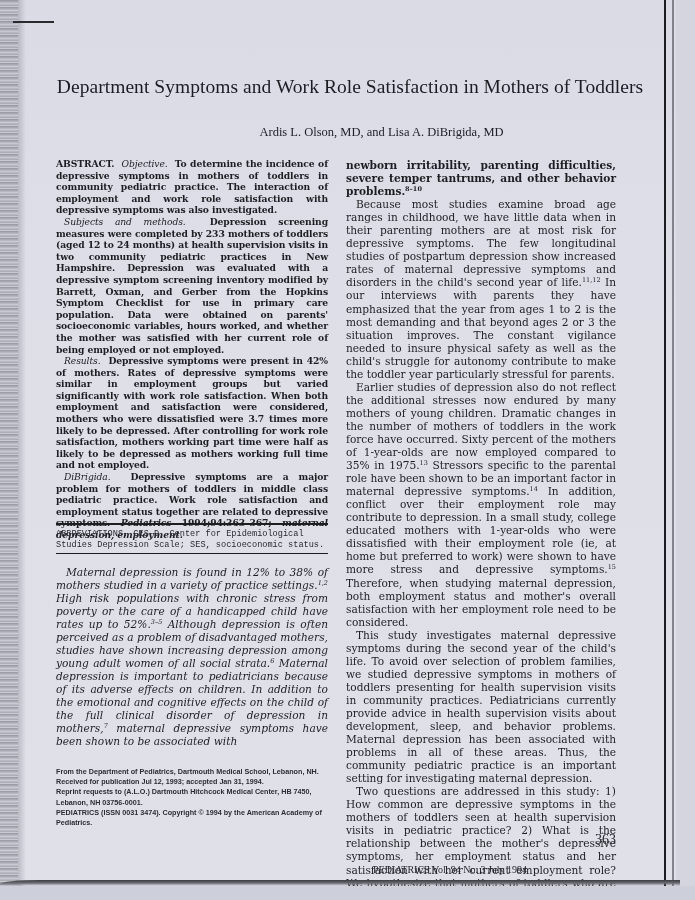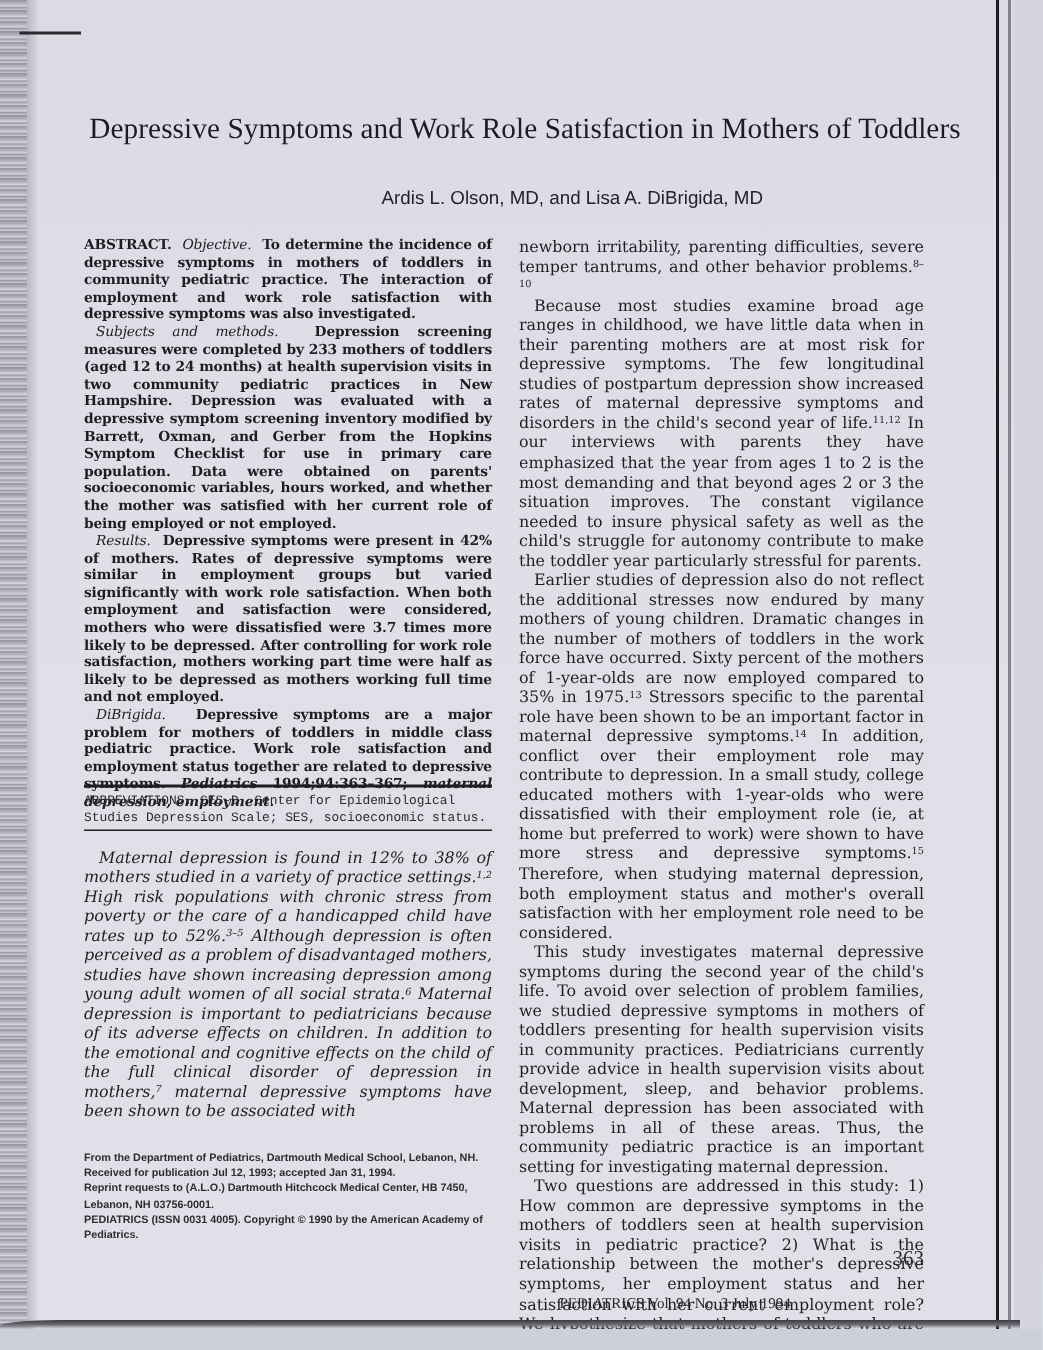--- a/index.html
+++ b/index.html
@@ -36,21 +36,21 @@
   }
   .bottom-strip { position: absolute; left: 0; top: 886px; width: 695px; height: 14px; background: #cdd0da; }
 
   .title {
     position: absolute; left: 40px; top: 76px; width: 620px; text-align: center;
     font-family: "Liberation Serif", serif; font-size: 19.5px; font-weight: normal; color: #1c1c22;
     letter-spacing: 0.05px;
   }
   .authors {
     position: absolute; left: 0; top: 125px; width: 695px; text-align: center; padding-left: 68px;
-    font-family: Liberation Sans, sans-serif; font-size: 12.5px; color: #22222a;
+    font-family: Liberation Serif, serif; font-size: 12.5px; color: #22222a;
   }
 
   .col { position: absolute; font-family: "DejaVu Serif", serif; color: #1d1d22; }
   .abstract {
     left: 56px; top: 158px; width: 272px;
     font-size: 9.2px; line-height: 11.6px; text-align: justify; font-weight: bold;
     letter-spacing: -0.1px;
   }
   .abstract p { text-indent: 0; }
   .abstract p + p { text-indent: 8px; }
@@ -75,41 +75,41 @@
     left: 56px; top: 767px; width: 272px;
     font-family: "Liberation Sans", sans-serif; font-size: 7.2px; line-height: 10.2px; color: #2c2c32;
   }
   .footnotes p { margin-bottom: 0; font-weight: bold; }
 
   .body-right {
     left: 346px; top: 159px; width: 270px;
     font-size: 10.6px; line-height: 13.05px; text-align: justify; color: #1d1d22;
   }
   .body-right p { text-indent: 10px; }
-  .body-right p.cont { text-indent: 0; }
+  .body-right p.cont { text-indent: 0; font-weight: bold; }
 
   .running-foot {
     position: absolute; left: 373px; top: 864px; font-family: "Liberation Serif", serif; font-size: 10px; color: #2a2a30;
   }
   .page-num {
     position: absolute; left: 595px; top: 832px; font-family: "Liberation Serif", serif; font-size: 14px; color: #2a2a30;
   }
 </style>
 </head>
 <body>
 
 <div class="page">
   <div class="left-edge"></div>
   <div class="left-edge-fade"></div>
   <div class="crop-mark"></div>
   <div class="right-rule-1"></div>
   <div class="right-rule-2"></div>
   <div class="right-margin"></div>
 
-  <h1 class="title">Depressive Symptoms and Work Role Satisfaction in Mothers of Toddlers</h1>
+  <h1 class="title">Department Symptoms and Work Role Satisfaction in Mothers of Toddlers</h1>
   <div class="authors">Ardis L. Olson, MD, and Lisa A. DiBrigida, MD</div>
 
   <div class="col abstract">
     <p><span>ABSTRACT.</span>&nbsp; <i>Objective.</i>&nbsp; <span>To determine the incidence of depressive symptoms in mothers of toddlers in community pediatric practice. The interaction of employment and work role satisfaction with depressive symptoms was also investigated.</span></p>
     <p><i>Subjects and methods.</i>&nbsp; <span>Depression screening measures were completed by 233 mothers of toddlers (aged 12 to 24 months) at health supervision visits in two community pediatric practices in New Hampshire. Depression was evaluated with a depressive symptom screening inventory modified by Barrett, Oxman, and Gerber from the Hopkins Symptom Checklist for use in primary care population. Data were obtained on parents' socioeconomic variables, hours worked, and whether the mother was satisfied with her current role of being employed or not employed.</span></p>
     <p><i>Results.</i>&nbsp; <span>Depressive symptoms were present in 42% of mothers. Rates of depressive symptoms were similar in employment groups but varied significantly with work role satisfaction. When both employment and satisfaction were considered, mothers who were dissatisfied were 3.7 times more likely to be depressed. After controlling for work role satisfaction, mothers working part time were half as likely to be depressed as mothers working full time and not employed.</span></p>
     <p><i>DiBrigida.</i>&nbsp; <span>Depressive symptoms are a major problem for mothers of toddlers in middle class pediatric practice. Work role satisfaction and employment status together are related to depressive symptoms.</span> <span class="jr">Pediatrics</span> <span>1994;94:363–367;</span> <span class="kw">maternal depression, employment.</span></p>
   </div>
 
   <div class="rule" style="top:523px;"></div>
@@ -117,21 +117,21 @@
   <div class="rule" style="top:553px; height:1px;"></div>
 
   <div class="col body-left">
     <p><span>Maternal depression is found in 12% to 38% of mothers studied in a variety of practice settings.</span><sup>1,2</sup><span> High risk populations with chronic stress from poverty or the care of a handicapped child have rates up to 52%.</span><sup>3–5</sup><span> Although depression is often perceived as a problem of disadvantaged mothers, studies have shown increasing depression among young adult women of all social strata.</span><sup>6</sup><span> Maternal depression is important to pediatricians because of its adverse effects on children. In addition to the emotional and cognitive effects on the child of the full clinical disorder of depression in mothers,</span><sup>7</sup><span> maternal depressive symptoms have been shown to be associated with</span></p>
   </div>
 
   <div class="col footnotes">
     <p>From the Department of Pediatrics, Dartmouth Medical School, Lebanon, NH.</p>
     <p>Received for publication Jul 12, 1993; accepted Jan 31, 1994.</p>
     <p>Reprint requests to (A.L.O.) Dartmouth Hitchcock Medical Center, HB 7450, Lebanon, NH 03756-0001.</p>
-    <p>PEDIATRICS (ISSN 0031 4005). Copyright © 1990 by the American Academy of Pediatrics.</p>
+    <p>PEDIATRICS (ISSN 0031 3474). Copyright © 1994 by the American Academy of Pediatrics.</p>
   </div>
 
   <div class="col body-right">
     <p class="cont"><span>newborn irritability, parenting difficulties, severe temper tantrums, and other behavior problems.</span><sup>8–10</sup></p>
     <p><span>Because most studies examine broad age ranges in childhood, we have little data when in their parenting mothers are at most risk for depressive symptoms. The few longitudinal studies of postpartum depression show increased rates of maternal depressive symptoms and disorders in the child's second year of life.</span><sup>11,12</sup><span> In our interviews with parents they have emphasized that the year from ages 1 to 2 is the most demanding and that beyond ages 2 or 3 the situation improves. The constant vigilance needed to insure physical safety as well as the child's struggle for autonomy contribute to make the toddler year particularly stressful for parents.</span></p>
     <p><span>Earlier studies of depression also do not reflect the additional stresses now endured by many mothers of young children. Dramatic changes in the number of mothers of toddlers in the work force have occurred. Sixty percent of the mothers of 1-year-olds are now employed compared to 35% in 1975.</span><sup>13</sup><span> Stressors specific to the parental role have been shown to be an important factor in maternal depressive symptoms.</span><sup>14</sup><span> In addition, conflict over their employment role may contribute to depression. In a small study, college educated mothers with 1-year-olds who were dissatisfied with their employment role (ie, at home but preferred to work) were shown to have more stress and depressive symptoms.</span><sup>15</sup><span> Therefore, when studying maternal depression, both employment status and mother's overall satisfaction with her employment role need to be considered.</span></p>
     <p>This study investigates maternal depressive symptoms during the second year of the child's life. To avoid over selection of problem families, we studied depressive symptoms in mothers of toddlers presenting for health supervision visits in community practices. Pediatricians currently provide advice in health supervision visits about development, sleep, and behavior problems. Maternal depression has been associated with problems in all of these areas. Thus, the community pediatric practice is an important setting for investigating maternal depression.</p>
     <p>Two questions are addressed in this study: 1) How common are depressive symptoms in the mothers of toddlers seen at health supervision visits in pediatric practice? 2) What is the relationship between the mother's depressive symptoms, her employment status and her satisfaction with her current employment role? We hypothesize that mothers of toddlers who are dissatisfied with their current employment role will be more likely to have depressive symptoms than those who are satisfied with their current role.</p>
   </div>
 

